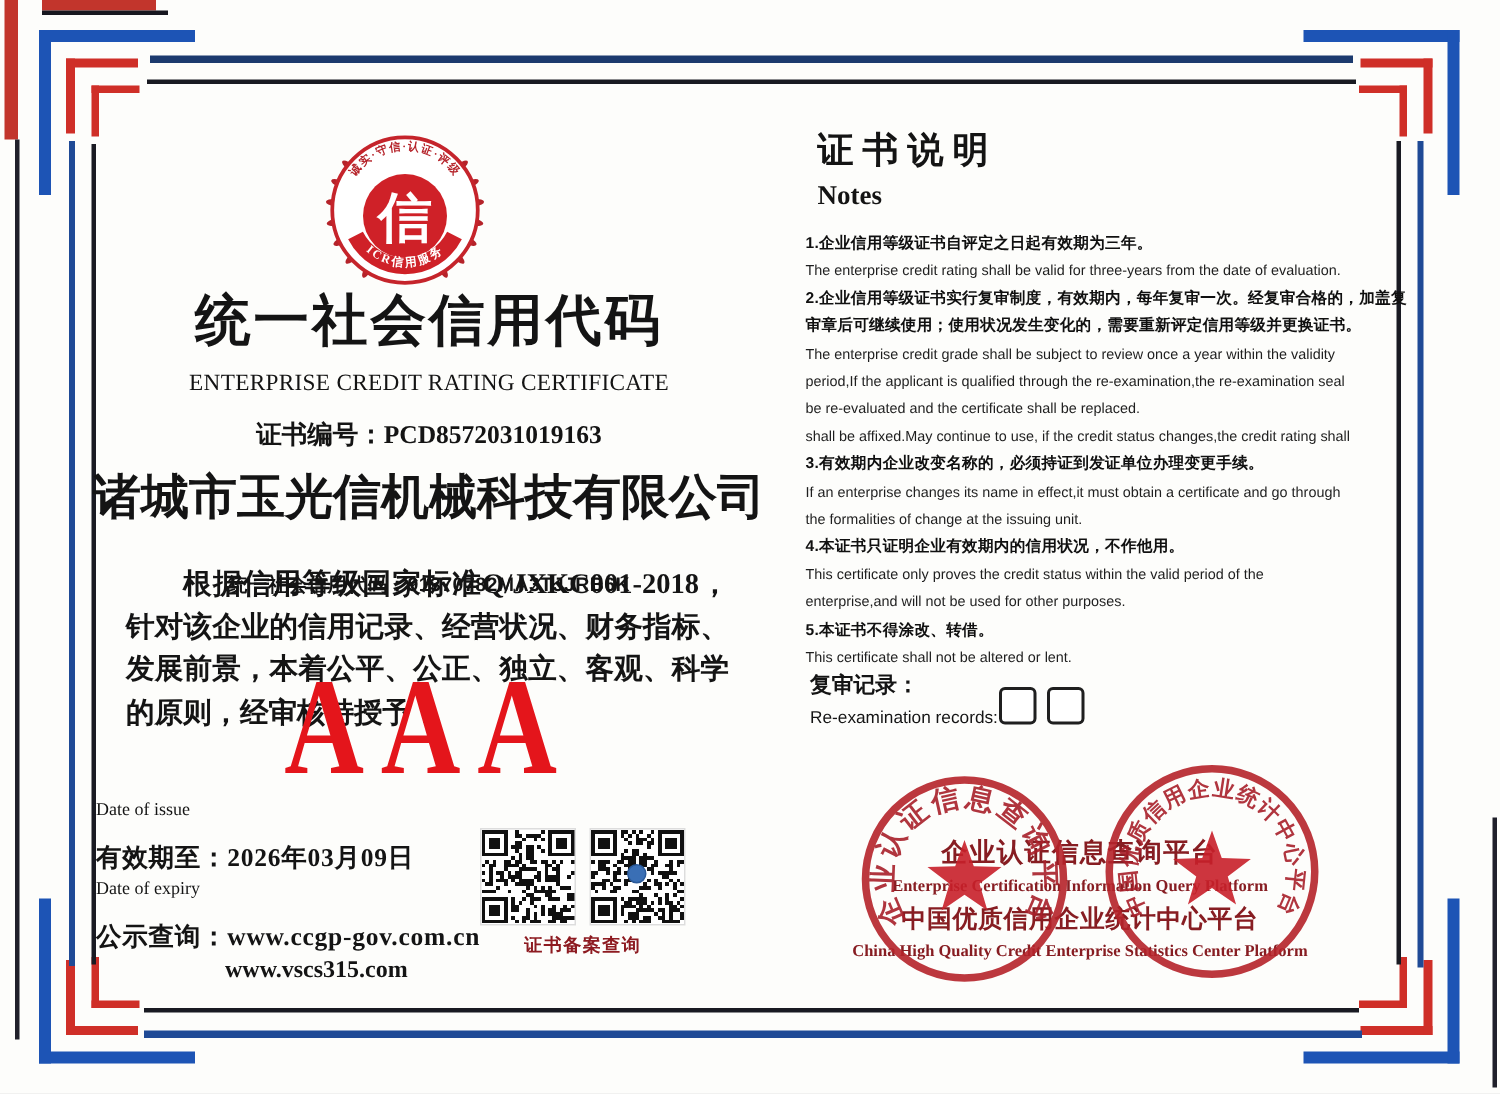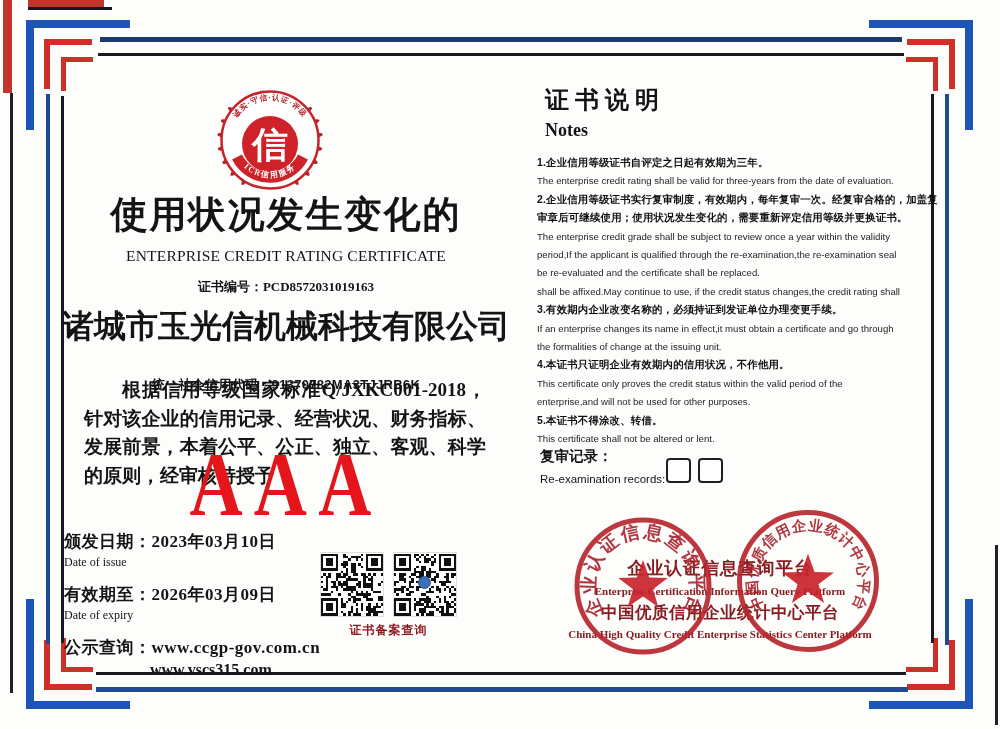--- a/index.html
+++ b/index.html
@@ -13,21 +13,21 @@
   .corner .r1{position:absolute;left:18px;top:19px;width:42px;height:44px;
               border-top:6px solid #cf2f28;border-left:6px solid #cf2f28}
   .corner .r2{position:absolute;left:35px;top:37px;width:27px;height:29px;
               border-top:5px solid #cf2f28;border-left:5px solid #cf2f28}
   .flipX{transform:scaleX(-1)} .flipY{transform:scaleY(-1)} .flipXY{transform:scale(-1,-1)}
   .hline,.vline{position:absolute}
   
   .titleblock{position:absolute;left:60px;top:196px;width:452px;text-align:center}
   .title-cn{font-size:37px;font-weight:700;letter-spacing:2px;line-height:1;white-space:nowrap}
   .title-en{margin-top:14px;font-size:15.5px;font-weight:400;letter-spacing:.2px;white-space:nowrap}
-  .certno{margin-top:13px;font-size:13px;font-weight:700}
+  .certno{margin-top:13px;font-size:17px;font-weight:700}
   .company{margin-top:9px;font-size:32px;font-weight:700;letter-spacing:0;white-space:nowrap}
   .code{margin-top:27px;font-family:"Liberation Sans","DejaVu Sans",sans-serif;
         font-size:13px;font-weight:700;letter-spacing:.3px}
   .para{position:absolute;left:84px;top:376px;width:402px;font-size:19px;font-weight:700;
         line-height:1.5;text-align:justify;text-indent:2em}
   .rating{position:absolute;left:60px;top:438px;width:452px;text-align:center;
           font-size:92px;font-weight:700;color:#e4151b;letter-spacing:14px;line-height:1;
           transform:scaleX(.8)}
   .dates{position:absolute;left:64px;top:530px}
   .d-cn{font-size:17px;font-weight:700;letter-spacing:.5px}
@@ -137,39 +137,36 @@
     </text>
     <circle cx="58" cy="60" r="28" fill="#cf2128"></circle>
     <text x="58" y="73" text-anchor="middle" font-size="36" font-weight="700" fill="#ffffff">信</text>
     <path d="M 25,73 A 37 37 0 0 0 91,73" fill="none" stroke="#cf2128" stroke-width="11"></path>
     <text font-size="8" font-weight="700" fill="#ffffff" letter-spacing="1.5">
       <textPath href="#logoBotArc" startOffset="50%" text-anchor="middle">ICR信用服务</textPath>
     </text>
   </svg>
 
   <div class="titleblock">
-    <div class="title-cn">使用状况发生变化的</div>
+    <div class="title-cn">统一社会信用代码</div>
     <div class="title-en">ENTERPRISE CREDIT RATING CERTIFICATE</div>
     <div class="certno">
       <span>证书编号：</span><span>PCD8572031019163</span>
     </div>
     <div class="company">诸城市玉光信机械科技有限公司</div>
     <div class="code">
       <span>统一社会信用代码：</span><span>91370782MA3TJJRB6K</span>
     </div>
   </div>
 
   <div class="para">根据信用等级国家标准Q/JXKC001-2018，针对该企业的信用记录、经营状况、财务指标、发展前景，本着公平、公正、独立、客观、科学的原则，经审核特授予：</div>
 
   <div class="rating">AAA</div>
 
   <div class="dates">
-    <div class="d-cn">
-      <span>颁发日期：</span><span>2023年03月10日</span>
-    </div>
     <div class="d-en">Date of issue</div>
     <div class="d-cn">
       <span>有效期至：</span><span>2026年03月09日</span>
     </div>
     <div class="d-en">Date of expiry</div>
     <div class="d-cn">
       <span>公示查询：</span><span>www.ccgp-gov.com.cn</span>
     </div>
     <div class="d-url2">www.vscs315.com</div>
   </div>

